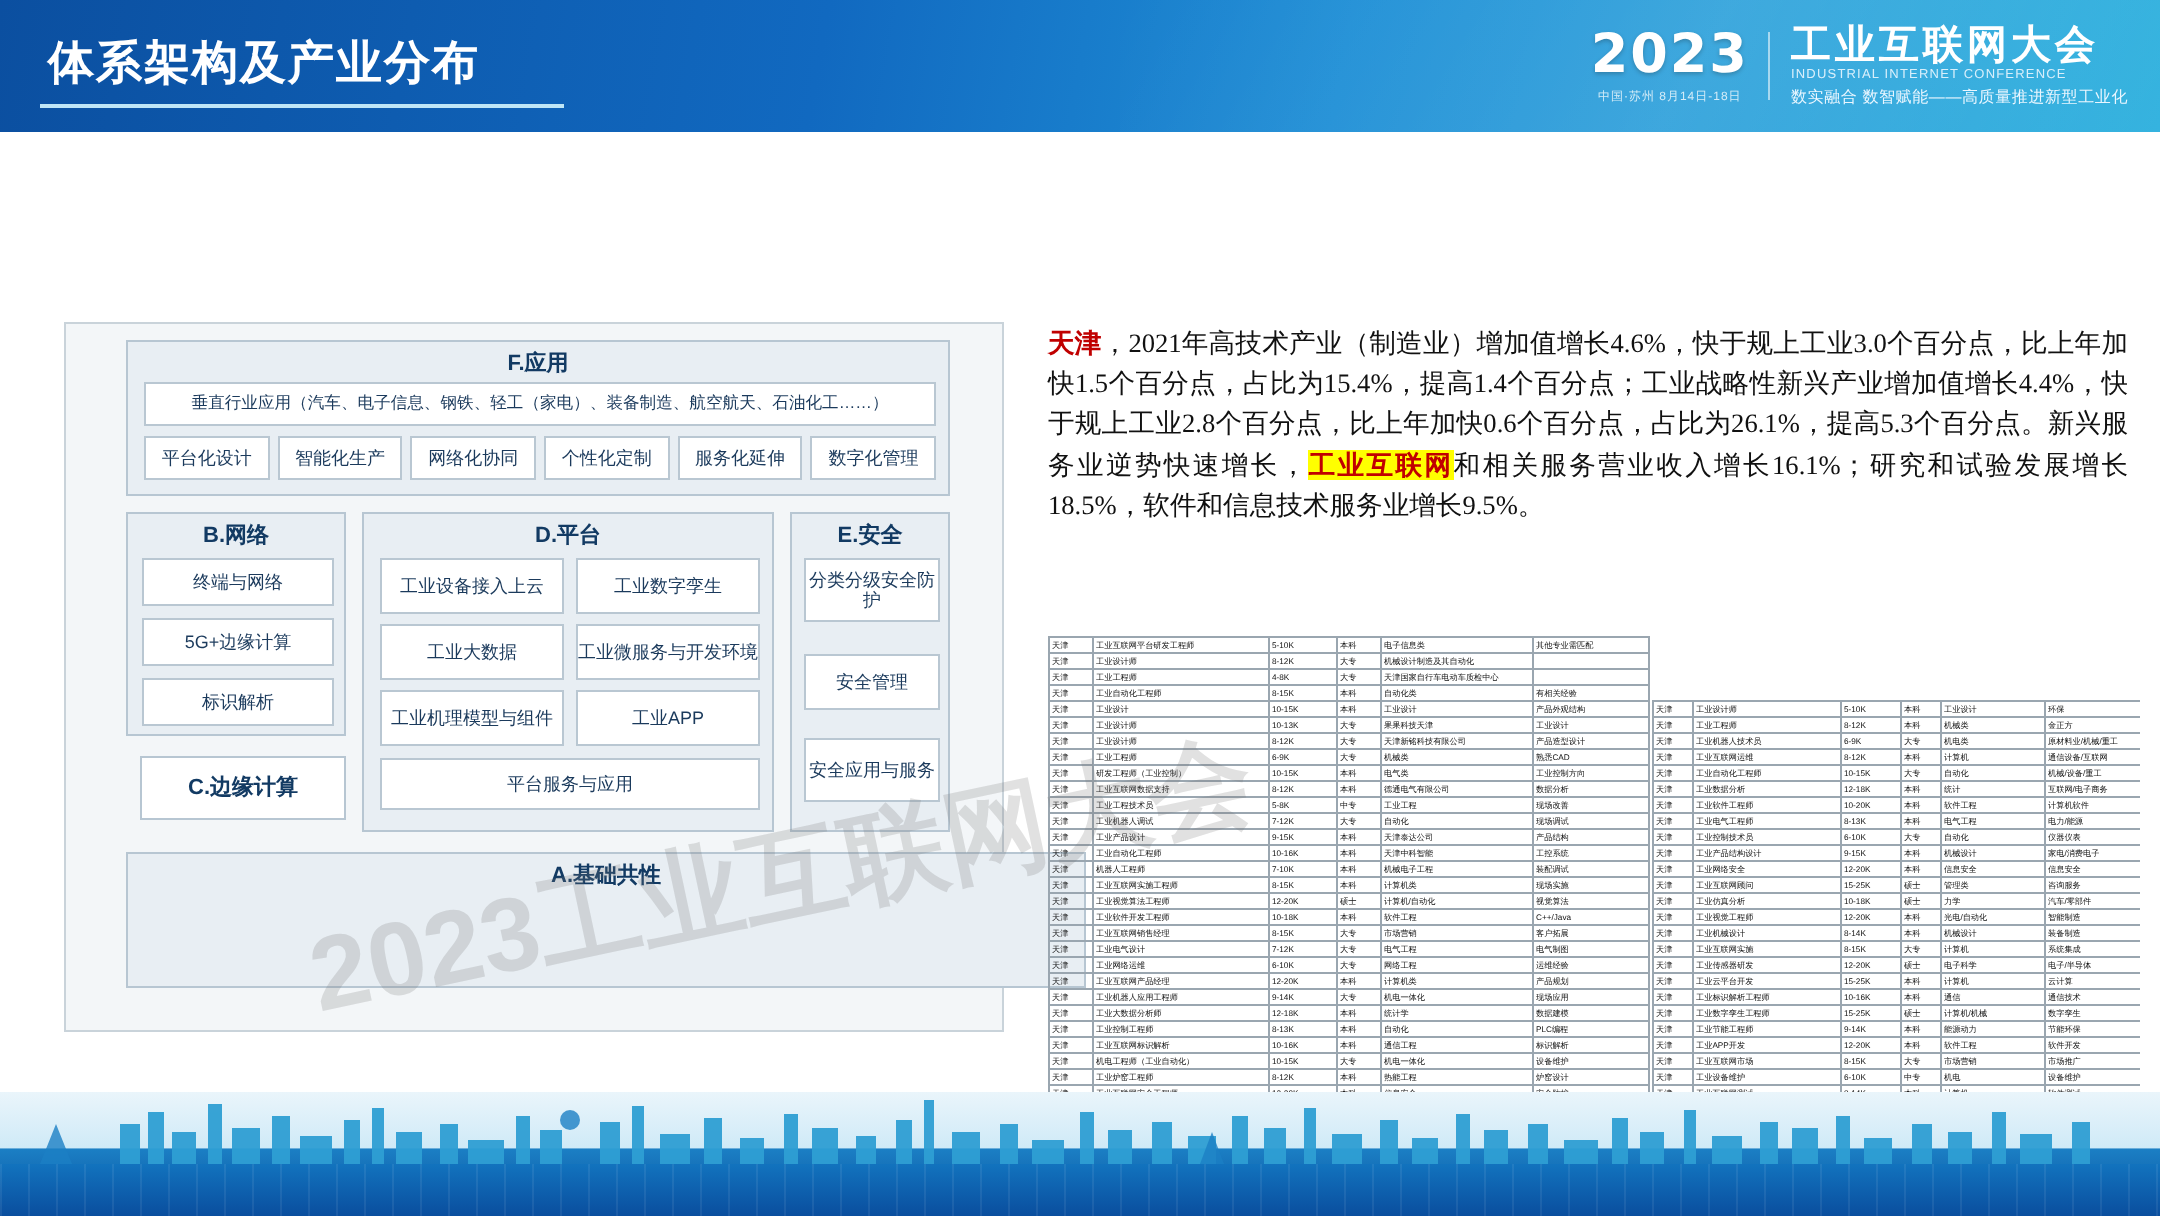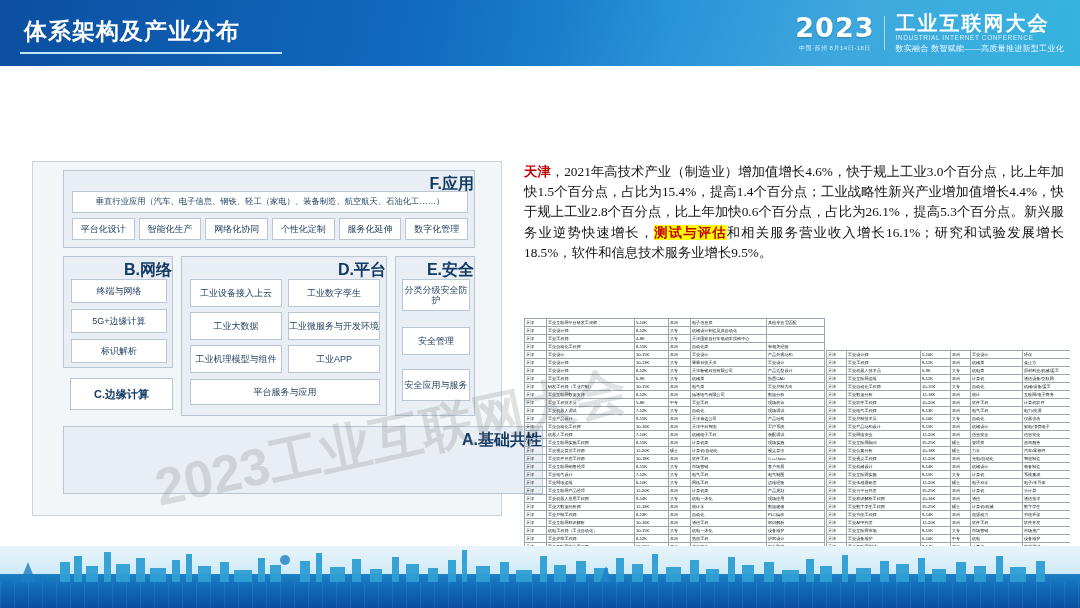--- a/index.html
+++ b/index.html
@@ -49,21 +49,21 @@
   }
   .dg-inner{ position:absolute; left:8px; top:8px; right:8px; bottom:8px; }
   .box{
     background:#eef3f7; border:1px solid #b9c7d2; color:#1b3a5c;
     display:flex; align-items:center; justify-content:center; text-align:center;
     font-size:9px; line-height:1.15;
   }
   .sec{
     position:absolute; background:#e8eef3; border:1px solid #b7c6d2;
   }
-  .sec-title{ font-size:16px; font-weight:bold; color:#123a63; text-align:right; padding-top:3px;}
+  .sec-title{ font-size:11px; font-weight:bold; color:#123a63; text-align:center; padding-top:3px;}
   .white{ background:#ffffff; }
   .fig-cap{
     position:absolute; left:32px; top:458px; width:470px; text-align:center;
     font-size:12px; font-weight:bold; color:#111;
   }
   
   .rtext{
     position:absolute; left:524px; top:96px; width:540px;
     font-size:13.3px; line-height:1.52; color:#111; text-align:justify;
     font-family:"Liberation Serif", serif;
@@ -167,21 +167,21 @@
       <div class="box white" style="position:absolute;left:29px;top:208px;width:110px;height:32px;font-size:11px;font-weight:bold;color:#123a63;border:1px solid #b7c6d2;width:103px;">C.边缘计算</div>
 
       <div class="sec" style="left:22px; top:256px; width:480px; height:68px;">
         <div class="sec-title">A.基础共性</div>
       </div>
 
     </div>
   </div>
 
   <div class="rtext">
-    <span class="hl-red">天津</span><span>，2021年高技术产业（制造业）增加值增长4.6%，快于规上工业3.0个百分点，比上年加快1.5个百分点，占比为15.4%，提高1.4个百分点；工业战略性新兴产业增加值增长4.4%，快于规上工业2.8个百分点，比上年加快0.6个百分点，占比为26.1%，提高5.3个百分点。新兴服务业逆势快速增长，</span><span class="hl-box">测试与评估</span><span>和相关服务营业收入增长16.1%；研究和试验发展增长18.5%，软件和信息技术服务业增长9.5%。</span>
+    <span class="hl-red">天津</span><span>，2021年高技术产业（制造业）增加值增长4.6%，快于规上工业3.0个百分点，比上年加快1.5个百分点，占比为15.4%，提高1.4个百分点；工业战略性新兴产业增加值增长4.4%，快于规上工业2.8个百分点，比上年加快0.6个百分点，占比为26.1%，提高5.3个百分点。新兴服务业逆势快速增长，</span><span class="hl-box">工业互联网</span><span>和相关服务营业收入增长16.1%；研究和试验发展增长18.5%，软件和信息技术服务业增长9.5%。</span>
   </div>
 
 
   <div class="tbl-wrap">
     <table class="tbl tblA" id="tableLeft">
         <tbody>
           <tr>
             <td style="width:22px">天津</td>
             <td style="width:88px">工业互联网平台研发工程师</td>
             <td style="width:34px">5-10K</td>

